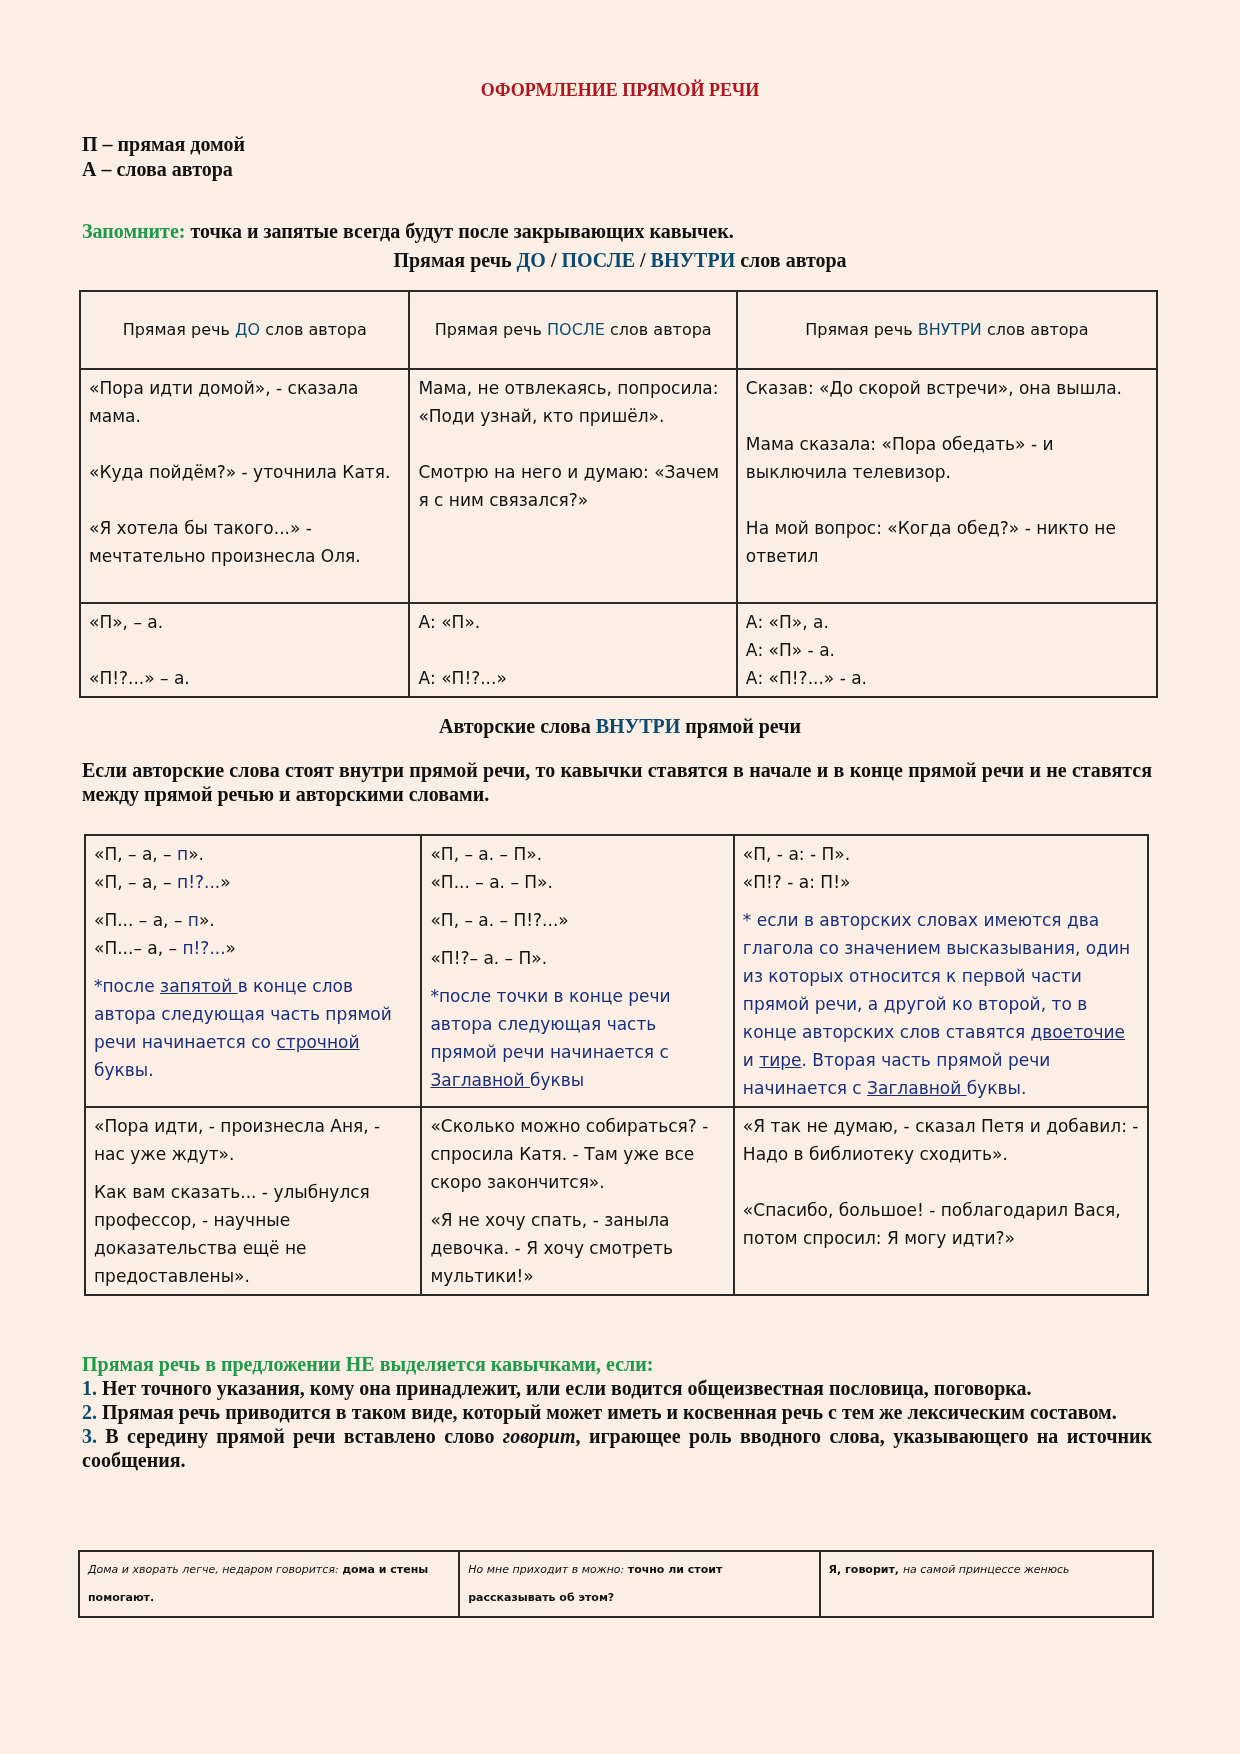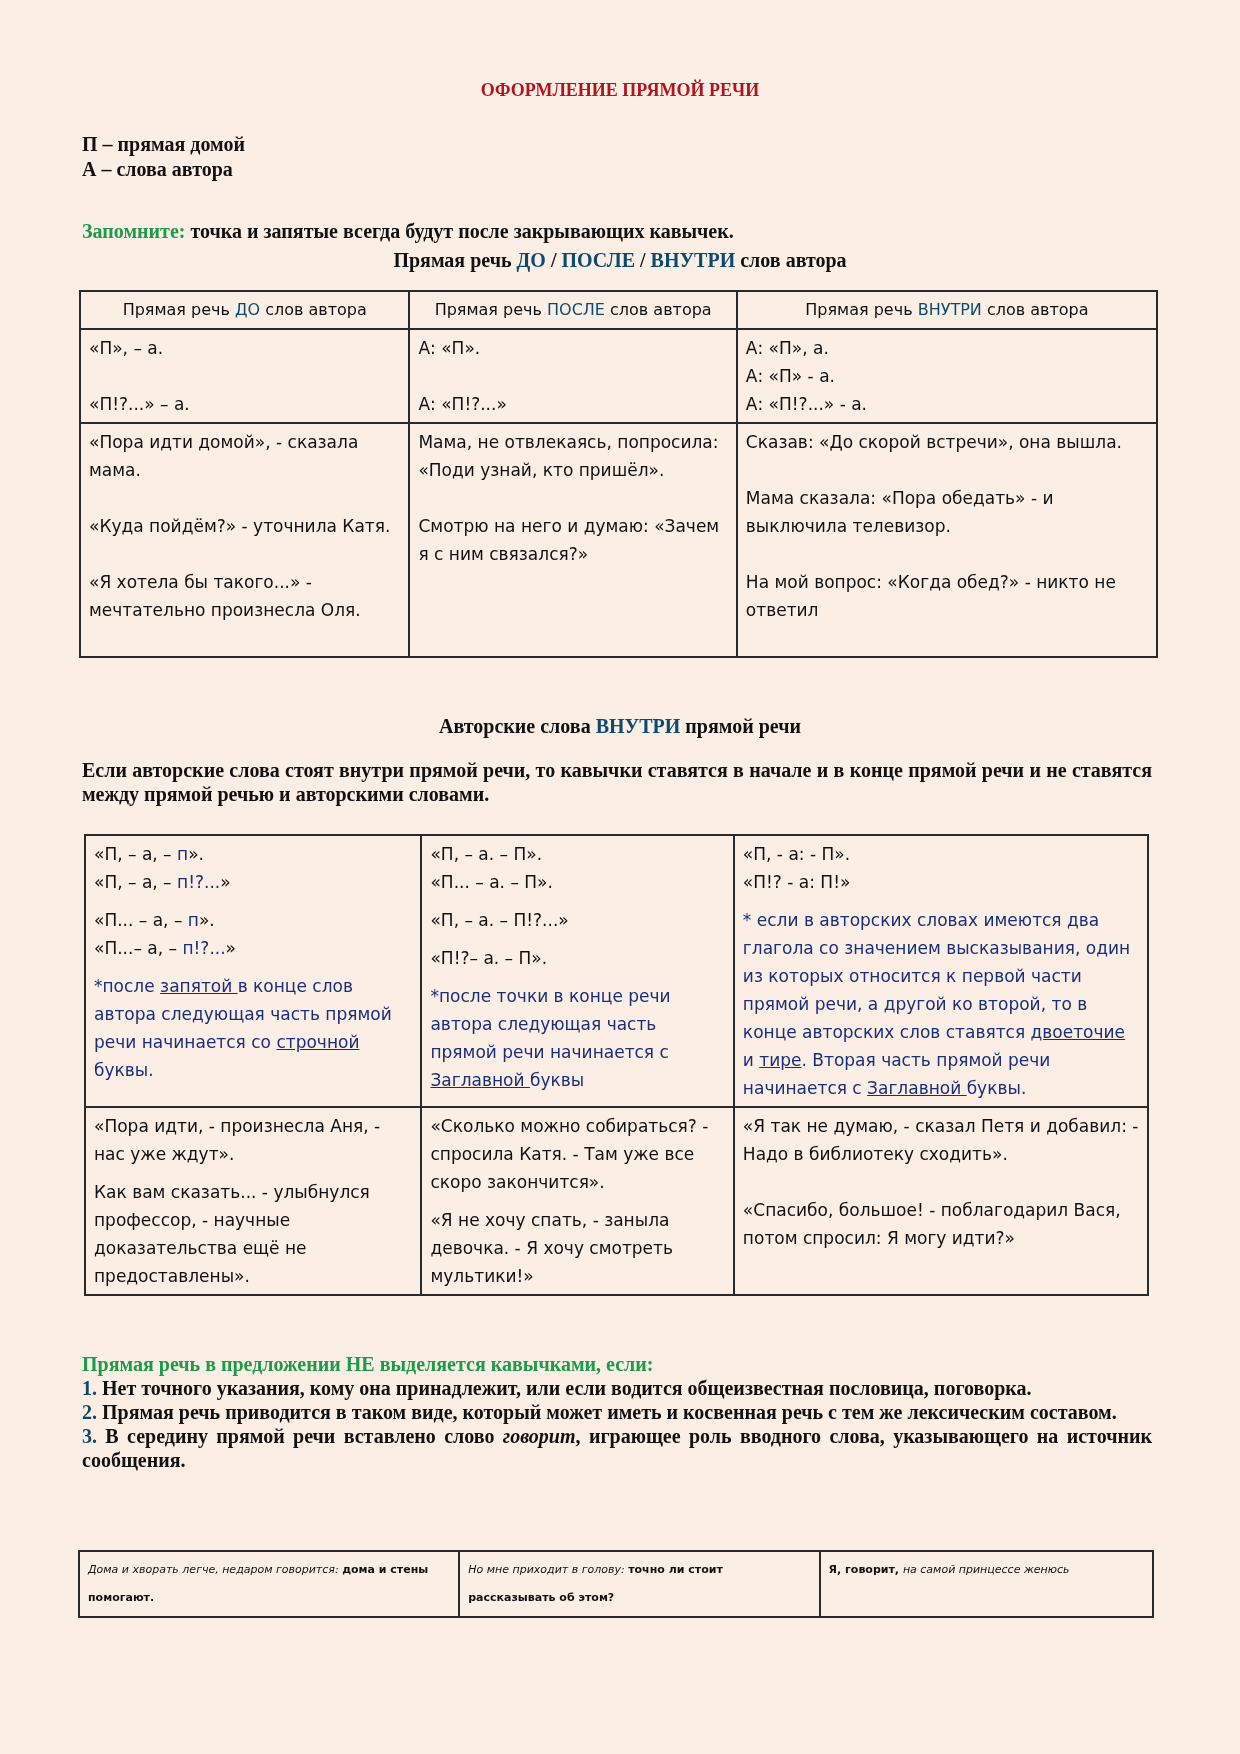--- a/index.html
+++ b/index.html
@@ -25,21 +25,21 @@
   .subtitle { position: absolute; left: 0; width: 1240px; text-align: center; font-weight: bold; font-size: 20px; }
   table { border-collapse: collapse; position: absolute; }
   td, th {
     border: 2px solid #2a2a2a;
     font-family: "DejaVu Sans", sans-serif;
     font-size: 17px; line-height: 28px;
     vertical-align: top; text-align: left;
     padding: 4px 8px;
     font-weight: normal;
   }
-  th { text-align: center; font-size: 16px; padding: 4px 8px; }
+  th { text-align: center; font-size: 16px; padding: 24px 8px; }
   .t1 { left: 79px; top: 290px; width: 1079px; }
   .t2 { left: 84px; top: 834px; width: 1065px; padding-left: 12px; }
   .t3 { left: 78px; top: 1550px; width: 1076px; }
   .para {
     position: absolute; left: 82px; width: 1070px;
     font-weight: bold; font-size: 20px; line-height: 24px; text-align: justify;
   }
   .line { display: block; }
   .gap { display: block; height: 28px; }
   .gap-s { display: block; height: 10px; }
@@ -72,56 +72,56 @@
         <col style="width:330px">
         <col style="width:328px">
         <col style="width:421px">
       </colgroup>
     <tbody>
         <tr>
       <th><span>Прямая речь </span><span class="red">ДО</span><span> слов автора</span></th>
       <th><span>Прямая речь </span><span class="red">ПОСЛЕ</span><span> слов автора</span></th>
       <th><span>Прямая речь </span><span class="red">ВНУТРИ</span><span> слов автора</span></th>
     </tr>
+    <tr style="height:234px;">
+      <td>
+        <span class="line">«Пора идти домой», - сказала мама.</span>
+        <span class="gap"></span>
+        <span class="line">«Куда пойдём?» - уточнила Катя.</span>
+        <span class="gap"></span>
+        <span class="line">«Я хотела бы такого...» - мечтательно произнесла Оля.</span>
+      </td>
+      <td>
+        <span class="line">Мама, не отвлекаясь, попросила: «Поди узнай, кто пришёл».</span>
+        <span class="gap"></span>
+        <span class="line">Смотрю на него и думаю: «Зачем я с ним связался?»</span>
+      </td>
+      <td>
+        <span class="line">Сказав: «До скорой встречи», она вышла.</span>
+        <span class="gap"></span>
+        <span class="line">Мама сказала: «Пора обедать» - и выключила телевизор.</span>
+        <span class="gap"></span>
+        <span class="line">На мой вопрос: «Когда обед?» - никто не ответил</span>
+      </td>
+    </tr>
     <tr>
       <td>
         <span class="line">«П», – а.</span>
         <span class="gap"></span>
         <span class="line">«П!?...» – а.</span>
       </td>
       <td>
         <span class="line">А: «П».</span>
         <span class="gap"></span>
         <span class="line">А: «П!?...»</span>
       </td>
       <td>
         <span class="line">А: «П», а.</span>
         <span class="line">А: «П» - а.</span>
         <span class="line">А: «П!?...» - а.</span>
-      </td>
-    </tr>
-    <tr style="height:234px;">
-      <td>
-        <span class="line">«Пора идти домой», - сказала мама.</span>
-        <span class="gap"></span>
-        <span class="line">«Куда пойдём?» - уточнила Катя.</span>
-        <span class="gap"></span>
-        <span class="line">«Я хотела бы такого...» - мечтательно произнесла Оля.</span>
-      </td>
-      <td>
-        <span class="line">Мама, не отвлекаясь, попросила: «Поди узнай, кто пришёл».</span>
-        <span class="gap"></span>
-        <span class="line">Смотрю на него и думаю: «Зачем я с ним связался?»</span>
-      </td>
-      <td>
-        <span class="line">Сказав: «До скорой встречи», она вышла.</span>
-        <span class="gap"></span>
-        <span class="line">Мама сказала: «Пора обедать» - и выключила телевизор.</span>
-        <span class="gap"></span>
-        <span class="line">На мой вопрос: «Когда обед?» - никто не ответил</span>
       </td>
     </tr>
   </tbody>
     </table>
 
   <div class="subtitle" style="top:715px;">
     <span>Авторские слова </span><span class="red">ВНУТРИ</span><span> прямой речи</span>
   </div>
 
   <div class="para" style="top:758px;">Если авторские слова стоят внутри прямой речи, то кавычки ставятся в начале и в конце прямой речи и не ставятся между прямой речью и авторскими словами.</div>
@@ -189,19 +189,19 @@
 
   <table class="t3">
     <colgroup>
         <col style="width:381px">
         <col style="width:361px">
         <col style="width:334px">
       </colgroup>
     <tbody>
         <tr>
       <td><span class="it">Дома и хворать легче, недаром говорится: </span><span class="b">дома и стены помогают.</span></td>
-      <td><span class="it">Но мне приходит в голову: </span><span class="b">точно ли стоит рассказывать об этом?</span></td>
+      <td><span class="it">Но мне приходит в можно: </span><span class="b">точно ли стоит рассказывать об этом?</span></td>
       <td><span class="b">Я, говорит, </span><span class="it"> на самой принцессе женюсь</span></td>
     </tr>
   </tbody>
     </table>
 
 </div>
 
 </body></html>

